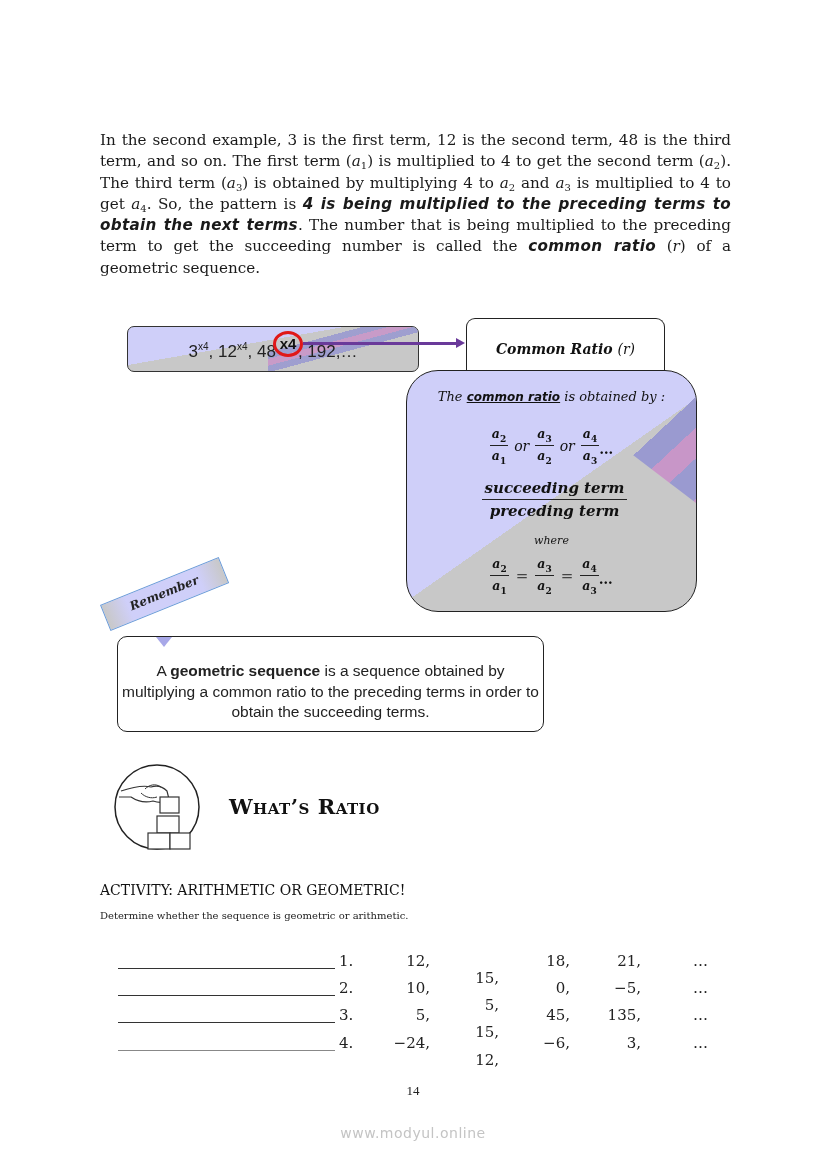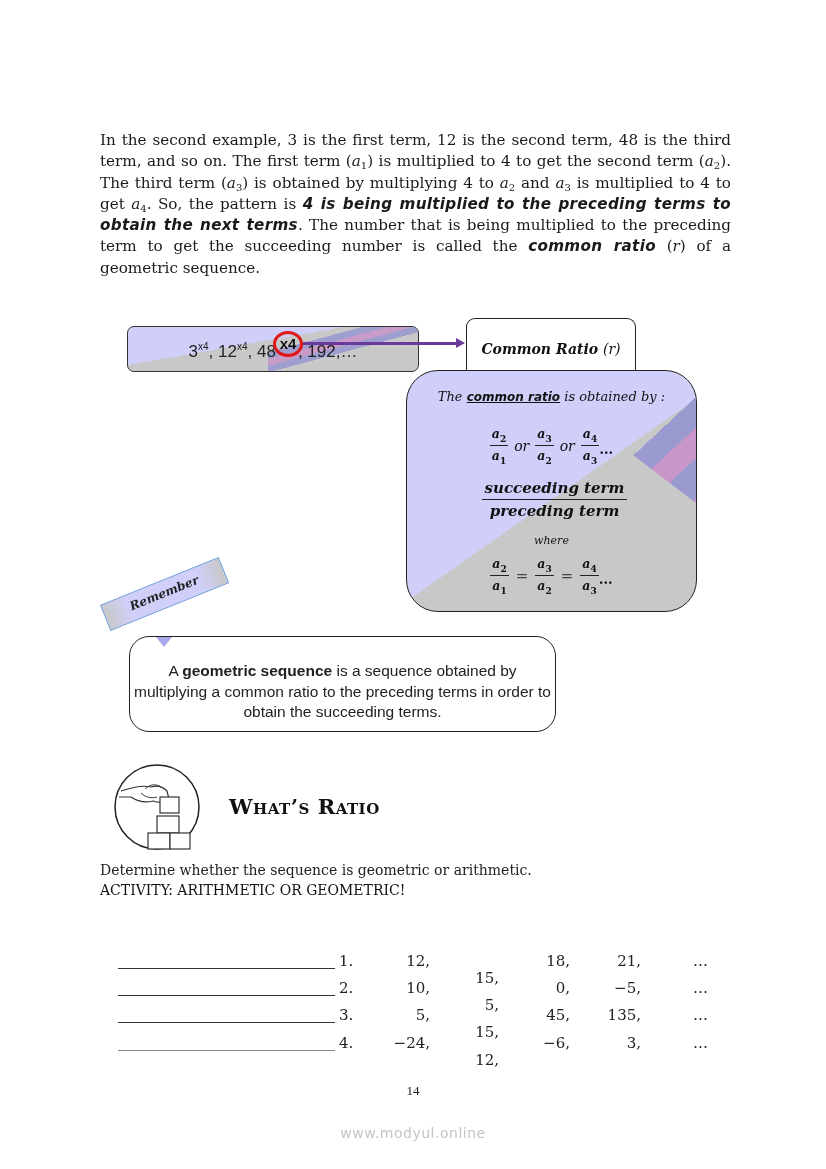--- a/index.html
+++ b/index.html
@@ -32,21 +32,21 @@
   .x4circle {
     position: absolute; left: 273px; top: 331px; width: 30px; height: 26px;
     border: 3px solid #e01818; border-radius: 50%; box-sizing: border-box;
     font-family: "Liberation Sans", sans-serif; font-weight: bold; font-size: 15px;
     text-align: center; line-height: 19px; color: #111;
   }
   .arrow-line { position: absolute; left: 303px; top: 342px; width: 155px; height: 2.5px; background: #6a3a9a; }
   .arrow-head { position: absolute; left: 456px; top: 338px; width: 0; height: 0; border-top: 5px solid transparent; border-bottom: 5px solid transparent; border-left: 9px solid #6a3a9a; }
 
   .ratiohead {
-    position: absolute; left: 466px; top: 318px; width: 170px; height: 60px;
+    position: absolute; left: 466px; top: 318px; width: 199px; height: 60px;
     border: 1.5px solid #222; border-radius: 9px 9px 0 0; border-bottom: none; background: #fff;
     box-sizing: border-box;
   }
   .ratiohead .t {
     position: absolute; left: 0; right: 0; top: 22px; text-align: center;
     font-family: "DejaVu Serif", serif; font-style: italic; font-weight: bold; font-size: 14px;
   }
   .ratiohead .t .r { font-weight: normal; }
 
   .ratiobox {
@@ -79,36 +79,36 @@
   .remember-tag {
     position: absolute; left: 100px; top: 605px; width: 128px; height: 28px;
     transform: rotate(-22deg); transform-origin: left top;
     border: 1.2px solid #6a9ad8; background: linear-gradient(90deg, #c8c8c8 0%, #cfcff9 20%, #cfcff9 80%, #c8c8c8 100%);
     box-sizing: border-box;
   }
   .remember-tag span { position: absolute; left: 0; right: 0; top: 5px; text-align: center; font-family: "DejaVu Serif", serif; font-style: italic; font-weight: bold; font-size: 12px; color: #222; }
   .remember-arrow { position: absolute; left: 156px; top: 637px; width: 0; height: 0; border-left: 8px solid transparent; border-right: 8px solid transparent; border-top: 10px solid #a8a8e8; }
   .remember-box {
     position: absolute; left: 117px; top: 636px; width: 427px; height: 96px;
-    border: 1.5px solid #222; border-radius: 20px; box-sizing: border-box; background: #fff; margin-left: 12px;
+    border: 1.5px solid #222; border-radius: 10px; box-sizing: border-box; background: #fff;
   }
   .remember-box p {
     margin: 0; position: absolute; left: 0; right: 0; top: 24px; text-align: center;
     font-family: "Liberation Sans", sans-serif; font-size: 15.5px; line-height: 20.5px; color: #222;
   }
 
   
   .wm-icon { position: absolute; left: 113px; top: 763px; width: 88px; height: 88px; }
   .wm-title {
     position: absolute; left: 229px; top: 794px; font-family: "DejaVu Serif", serif; font-weight: bold;
     font-size: 21px; letter-spacing: 0.5px; color: #111; font-variant: small-caps;
   }
 
   .act-title { position: absolute; left: 100px; top: 882px; font-family: "DejaVu Serif", serif; font-weight: normal; font-size: 14px; color: #111; }
-  .act-instr { position: absolute; left: 100px; top: 862px; font-family: "DejaVu Serif", serif; font-size: 14px; color: #222; }
+  .act-instr { position: absolute; left: 100px; top: 910px; font-family: "DejaVu Serif", serif; font-size: 10px; color: #222; }
 
   .qrow { position: absolute; left: 118px; height: 22px; width: 600px; font-family: "DejaVu Serif", serif; font-size: 15px; color: #222; }
   .qrow .blank { position: absolute; left: 0; top: 16px; width: 217px; height: 0; border-bottom: 1.2px solid #333; }
   .qrow .num { position: absolute; left: 221px; top: 0; }
   .qrow .v { position: absolute; top: 0; text-align: right; width: 50px; }
   .qrow .v0 { left: 262px; }
   .qrow .v1 { left: 331px; margin-top: 17px; }
   .qrow .v2 { left: 402px; }
   .qrow .v3 { left: 473px; }
   .qrow .ell { position: absolute; left: 575px; top: 0; }

